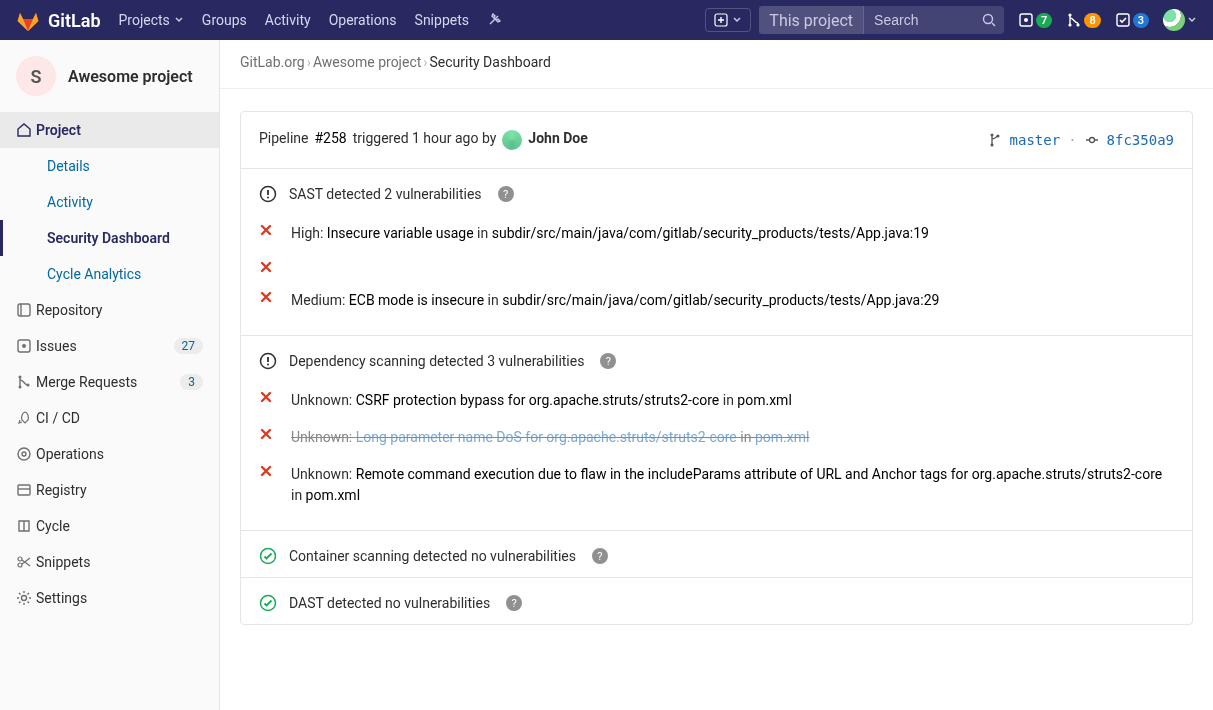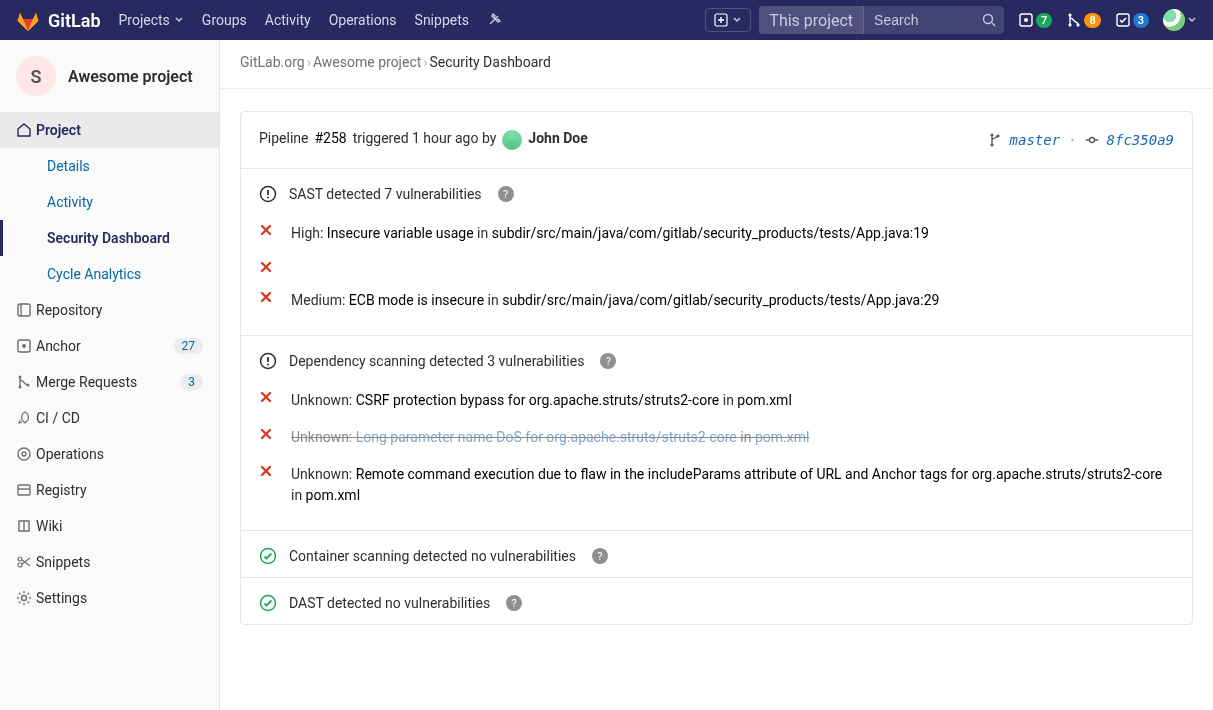--- a/index.html
+++ b/index.html
@@ -39,21 +39,21 @@
 .side-item .count { margin-left:auto; background:#ececec; color:#0369a1; font-size:12px; padding:1px 8px; border-radius:10px; }
 
 .main { flex:1; overflow-y:auto; background:#fff; }
 .breadcrumb { padding:14px 20px 18px 20px; color:#707070; font-size:14px; border-bottom:1px solid #eee; display:flex; gap:2px; align-items:center; }
 .breadcrumb a { color:#707070; text-decoration:none; cursor:pointer; }
 .breadcrumb .current { color:#2e2e2e; }
 .chev { color:#bbb; }
 
 .panel { margin:22px 20px; border:1px solid #e5e5e5; border-radius:4px; }
 .panel-head { padding:18px 18px; border-bottom:1px solid #e5e5e5; display:flex; gap:6px; flex-wrap:wrap; }
-.panel-head .right { margin-left:auto; display:flex; align-items:center; gap:8px; font-family: "SFMono-Regular", Consolas, monospace; font-style: italic; }
+.panel-head .right { margin-left:auto; display:flex; align-items:center; gap:8px; font-family: "SFMono-Regular", Consolas, monospace; }
 .link { color:#000000; text-decoration:none; cursor:pointer; }
 .link-mono { color:#1b69b6; font-family: "SFMono-Regular", Consolas, monospace; }
 .dot-sep { color:#aaa; }
 
 .section { border-bottom:1px solid #e5e5e5; }
 .section:last-child { border-bottom:none; }
 .section-head { display:flex; align-items:center; gap:12px; padding:16px 18px 12px 18px; }
 .section-head .icon-hold { width:18px; }
 .section-body { padding:0 18px 16px 18px; }
 .vuln-row { display:flex; align-items:flex-start; gap:14px; padding:8px 0; }
@@ -178,21 +178,21 @@
         </span>
       <span>Repository</span>
     </div>
     <div class="side-item">
       <span class="icon">
           <svg width="16" height="16" viewBox="0 0 16 16">
             <rect x="2" y="2" width="12" height="12" rx="2" stroke="currentColor" stroke-width="1.4" fill="none"></rect>
             <circle cx="8" cy="8" r="2" fill="currentColor"></circle>
           </svg>
         </span>
-      <span>Anchor</span>
+      <span>Issues</span>
       <span class="count">27</span>
     </div>
     <div class="side-item">
       <span class="icon">
           <svg width="16" height="16" viewBox="0 0 16 16">
             <path d="M4 3v10M4 6c4 0 4 5 8 5" stroke="currentColor" stroke-width="1.4" fill="none"></path>
             <circle cx="4" cy="3" r="1.5" fill="currentColor"></circle>
             <circle cx="4" cy="13" r="1.5" fill="currentColor"></circle>
             <circle cx="12" cy="11" r="1.5" fill="currentColor"></circle>
           </svg>
@@ -225,21 +225,21 @@
           </svg>
         </span>
       <span>Registry</span>
     </div>
     <div class="side-item">
       <span class="icon">
           <svg width="16" height="16" viewBox="0 0 16 16">
             <path d="M3 3h5v10H3zM8 3h5v10H8z" stroke="currentColor" stroke-width="1.4" fill="none"></path>
           </svg>
         </span>
-      <span>Wiki</span>
+      <span>Cycle</span>
     </div>
     <div class="side-item">
       <span class="icon">
           <svg width="16" height="16" viewBox="0 0 16 16">
             <circle cx="4" cy="5" r="2" stroke="currentColor" stroke-width="1.2" fill="none"></circle>
             <circle cx="4" cy="11" r="2" stroke="currentColor" stroke-width="1.2" fill="none"></circle>
             <path d="M6 6l8 6M6 10l8-6" stroke="currentColor" stroke-width="1.2"></path>
           </svg>
         </span>
       <span>Snippets</span>
@@ -290,21 +290,21 @@
 
       <div class="section">
         <div class="section-head">
           <span class="icon-hold">
               <svg width="18" height="18" viewBox="0 0 18 18">
                 <circle cx="9" cy="9" r="7.5" stroke="#2e2e2e" stroke-width="1.5" fill="none"></circle>
                 <path d="M9 5v5" stroke="#2e2e2e" stroke-width="1.8"></path>
                 <circle cx="9" cy="12.5" r="1" fill="#2e2e2e"></circle>
               </svg>
             </span>
-          <span>SAST detected 7 vulnerabilities</span>
+          <span>SAST detected 2 vulnerabilities</span>
           <span class="help-icon">?</span>
         </div>
         <div class="section-body" id="sast-body">
             <div class="vuln-row">
               <span class="x">
                 <svg width="14" height="14" viewBox="0 0 14 14">
                   <path d="M3 3l8 8M11 3l-8 8" stroke="#db3b21" stroke-width="2.4" stroke-linecap="round"></path>
                 </svg>
               </span>
               <div class="txt"><span>High: </span><a class="link">Insecure variable usage</a><span> in </span><a class="link">subdir/src/main/java/com/gitlab/security_products/tests/App.java:19</a></div>

